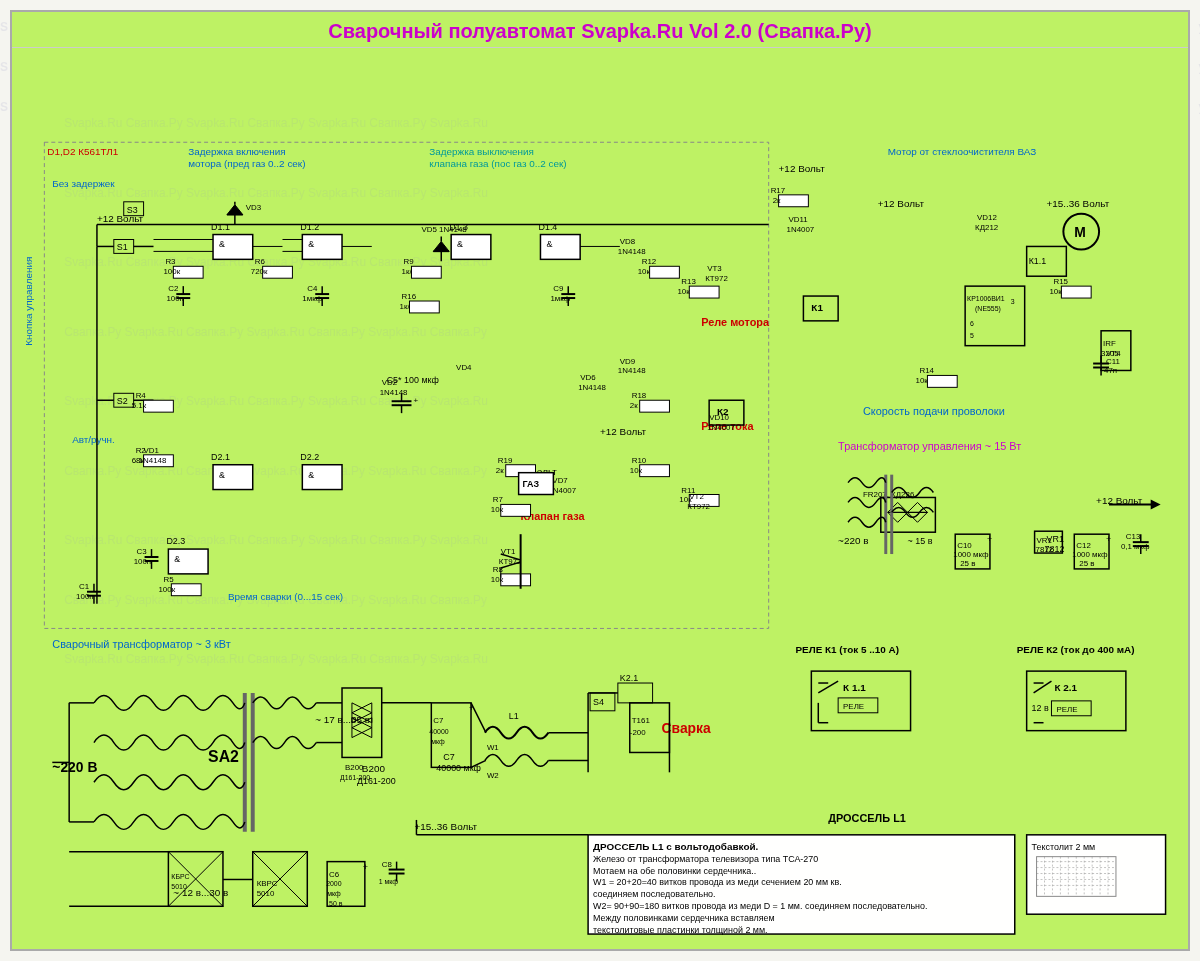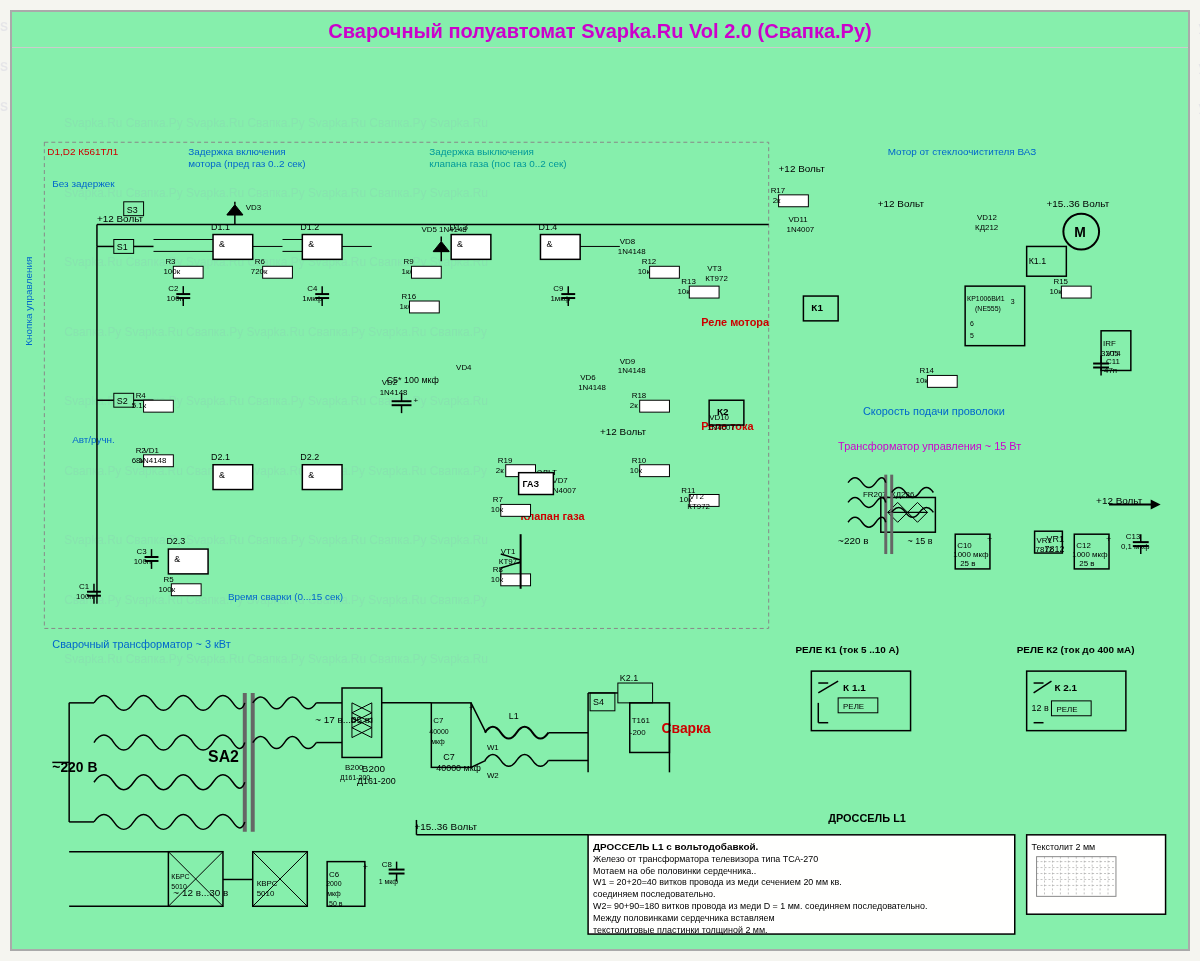--- a/index.html
+++ b/index.html
@@ -20,21 +20,21 @@
       pointer-events: none;
       z-index: 0;
     }
     .main-container {
       position: absolute;
       top: 10px;
       left: 10px;
       right: 10px;
       bottom: 10px;
       border: 2px solid #aaa;
-      background: #86efac;
+      background: #bef264;
       z-index: 1;
     }
     .page-title {
       text-align: center;
       font-size: 20px;
       font-weight: bold;
       color: #cc00cc;
       padding: 8px 0 4px 0;
       border-bottom: 1px solid #ccc;
     }

